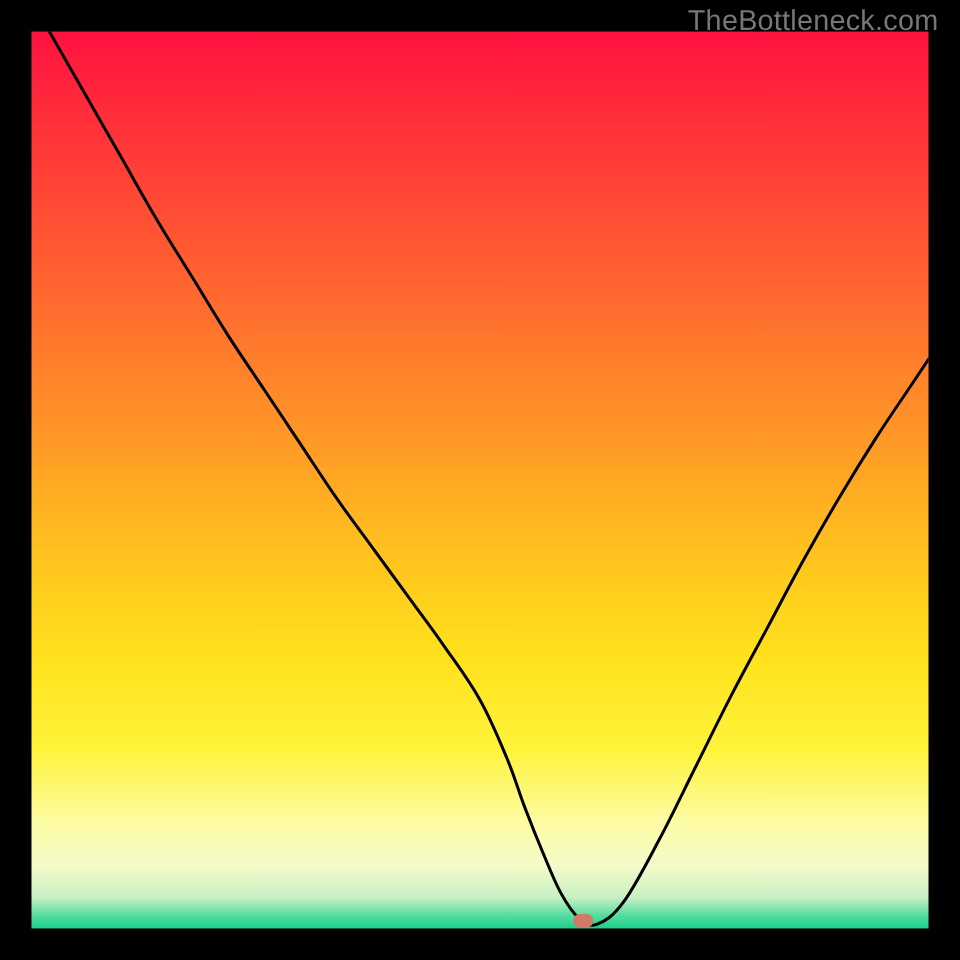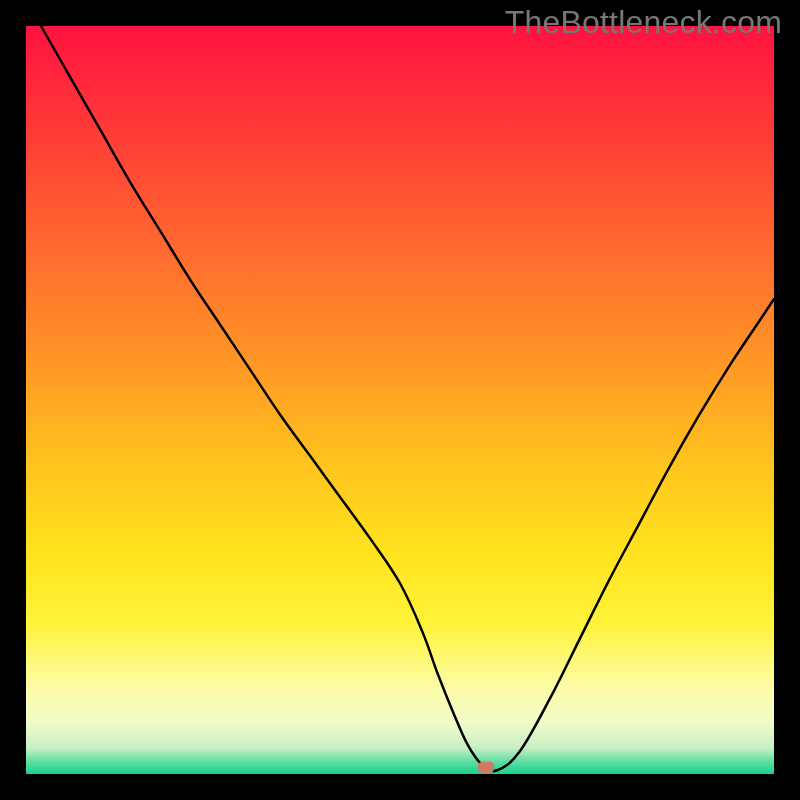--- a/index.html
+++ b/index.html
@@ -15,21 +15,21 @@
     position: relative;
     width: 800px;
     height: 800px;
     background: #000;
   }
   .watermark {
     position: absolute;
     top: 4px;
     right: 18px;
     color: #777;
-    font-size: 32px;
+    font-size: 24px;
     font-weight: 400;
     letter-spacing: 0.2px;
     z-index: 10;
     user-select: none;
   }
   .plot-area {
     position: absolute;
     left: 26px;
     top: 26px;
     width: 748px;

